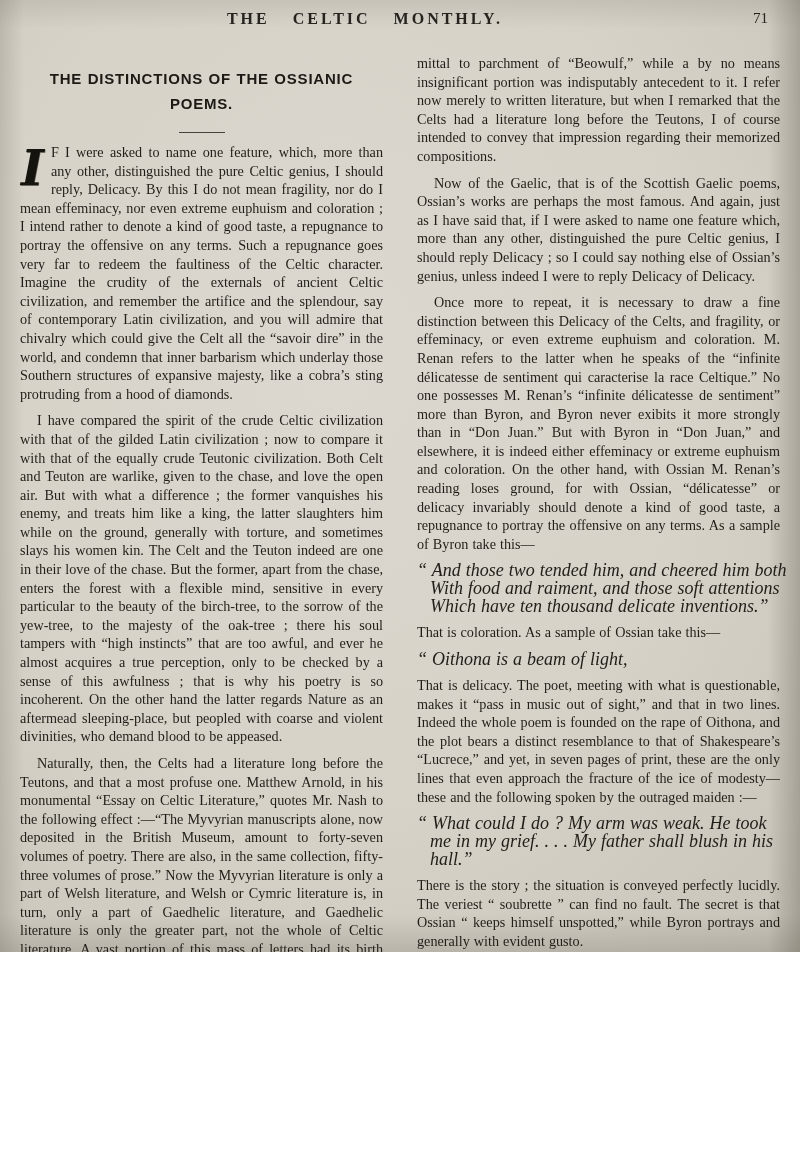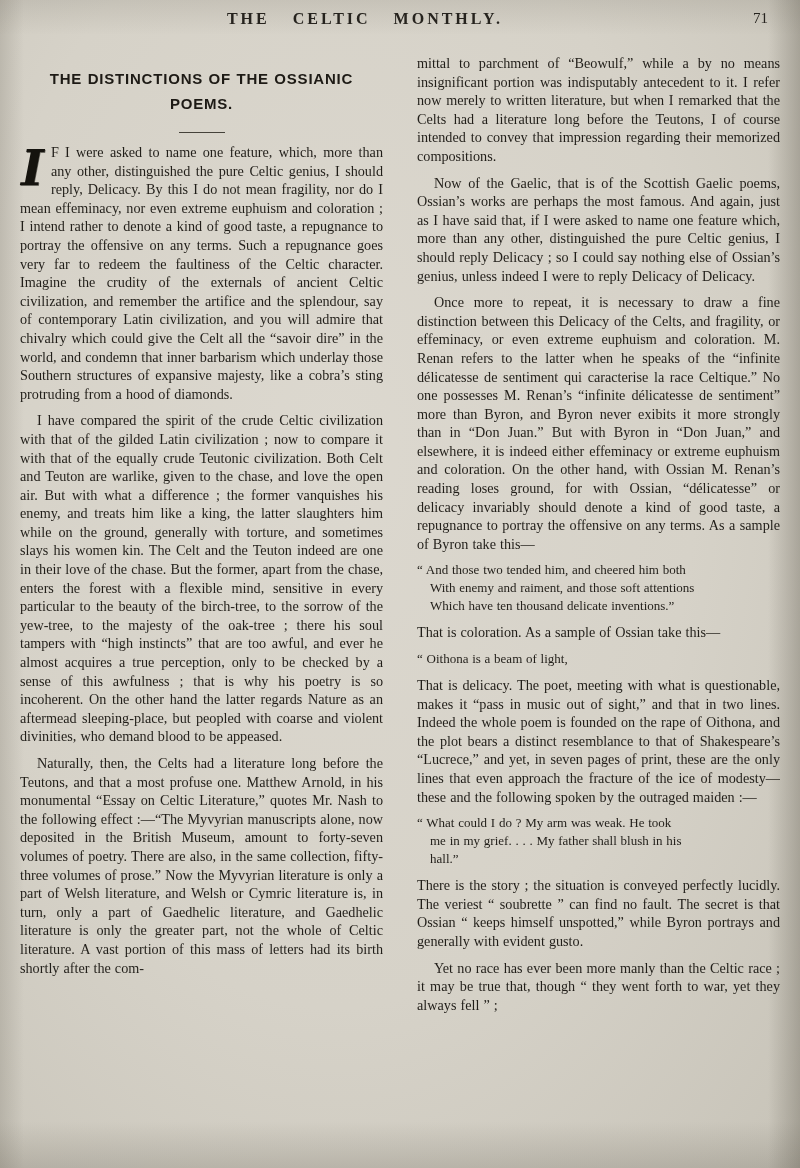--- a/index.html
+++ b/index.html
@@ -5,21 +5,21 @@
   html, body {
     margin: 0;
     padding: 0;
     width: 800px;
     height: 1168px;
     font-family: "Liberation Serif", serif;
   }
   .page {
     position: relative;
     width: 800px;
-    height: 1168px;
+    height: 952px;
     overflow: hidden;
     color: #221f1b;
     background:
       linear-gradient(90deg, rgba(95,90,78,0.20) 0%, rgba(0,0,0,0) 3%),
       linear-gradient(270deg, rgba(85,80,68,0.32) 0%, rgba(0,0,0,0) 4%),
       linear-gradient(180deg, rgba(95,90,78,0.14) 0%, rgba(0,0,0,0) 3%),
       linear-gradient(0deg, rgba(85,80,68,0.20) 0%, rgba(0,0,0,0) 4%),
       radial-gradient(ellipse at 42% 38%, #dcd8cf 0%, #d6d2c8 55%, #c7c3b8 100%);
   }
   .page-header {
@@ -83,22 +83,23 @@
     font-weight: bold;
     font-style: italic;
     font-size: 49px;
     line-height: 46px;
     padding: 2px 7px 0 1px;
     color: #15130e;
     text-shadow: 0.5px 0.5px 0 rgba(20,18,12,0.55);
   }
   .verse {
     margin: 3px 0 3px 8px;
-    font-size: 13px;
+    font-size: 18px;
     line-height: 18px;
+    font-style: italic;
   }
   .vline { text-align: left; }
   .vline.cont { padding-left: 13px; }
 </style>
 </head>
 <body>
 
 <div class="page">
 
   <div class="page-header">
@@ -124,21 +125,21 @@
 
     <div class="col">
       <p class="para">mittal to parchment of “Beowulf,” while a by no means insignificant portion was indisputably antecedent to it. I refer now merely to written literature, but when I remarked that the Celts had a literature long before the Teutons, I of course intended to convey that impression regarding their memorized compositions.</p>
 
       <p class="para indent">Now of the Gaelic, that is of the Scottish Gaelic poems, Ossian’s works are perhaps the most famous. And again, just as I have said that, if I were asked to name one feature which, more than any other, distinguished the pure Celtic genius, I should reply Delicacy ; so I could say nothing else of Ossian’s genius, unless indeed I were to reply Delicacy of Delicacy.</p>
 
       <p class="para indent">Once more to repeat, it is necessary to draw a fine distinction between this Delicacy of the Celts, and fragility, or effeminacy, or even extreme euphuism and coloration. M. Renan refers to the latter when he speaks of the “infinite délicatesse de sentiment qui caracterise la race Celtique.” No one possesses M. Renan’s “infinite délicatesse de sentiment” more than Byron, and Byron never exibits it more strongly than in “Don Juan.” But with Byron in “Don Juan,” and elsewhere, it is indeed either effeminacy or extreme euphuism and coloration. On the other hand, with Ossian M. Renan’s reading loses ground, for with Ossian, “délicatesse” or delicacy invariably should denote a kind of good taste, a repugnance to portray the offensive on any terms. As a sample of Byron take this—</p>
 
       <div class="verse">
         <div class="vline">“ And those two tended him, and cheered him both</div>
-        <div class="vline cont">With enemy and raiment, and those soft attentions</div>
+        <div class="vline cont">With food and raiment, and those soft attentions</div>
         <div class="vline cont">Which have ten thousand delicate inventions.”</div>
       </div>
 
       <p class="para">That is coloration. As a sample of Ossian take this—</p>
 
       <div class="verse">
         <div class="vline">“ Oithona is a beam of light,</div>
       </div>
 
       <p class="para">That is delicacy. The poet, meeting with what is questionable, makes it “pass in music out of sight,” and that in two lines. Indeed the whole poem is founded on the rape of Oithona, and the plot bears a distinct resemblance to that of Shakespeare’s “Lucrece,” and yet, in seven pages of print, these are the only lines that even approach the fracture of the ice of modesty— these and the following spoken by the outraged maiden :—</p>

